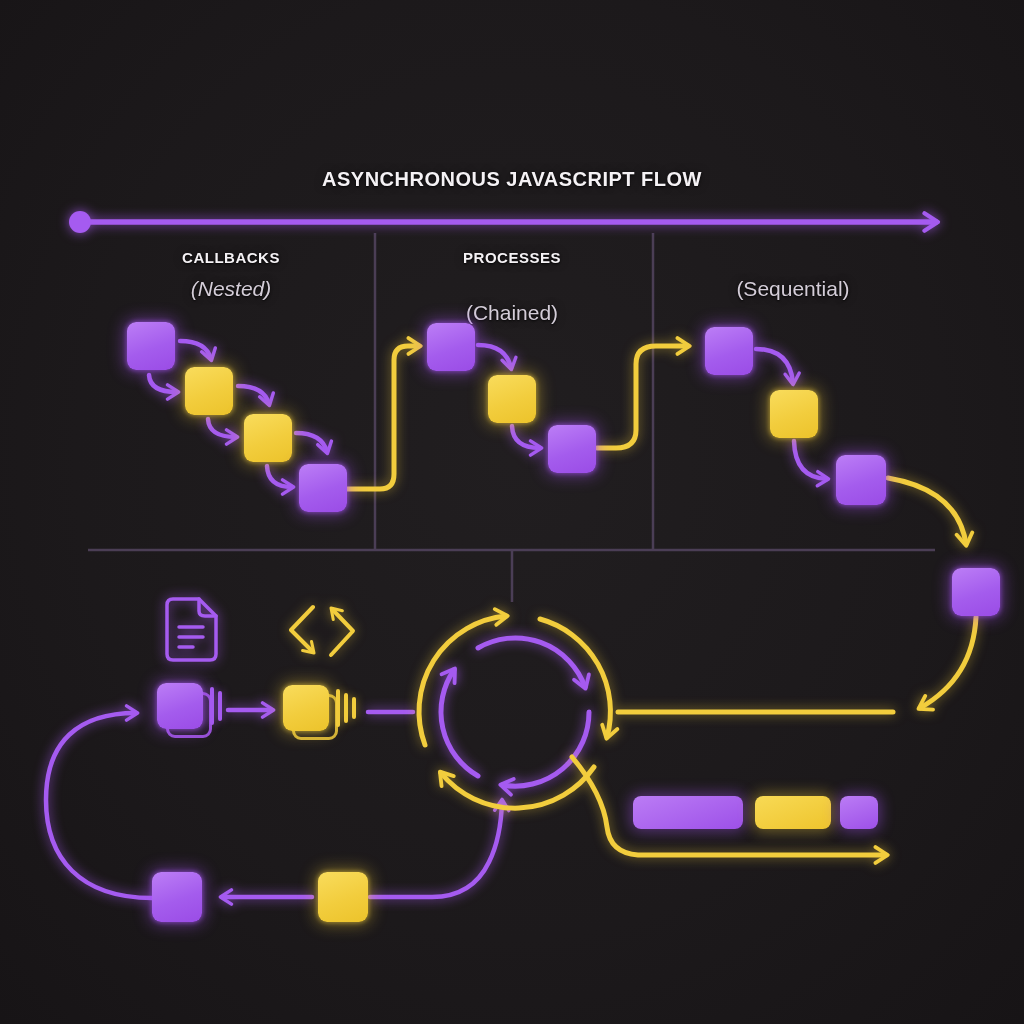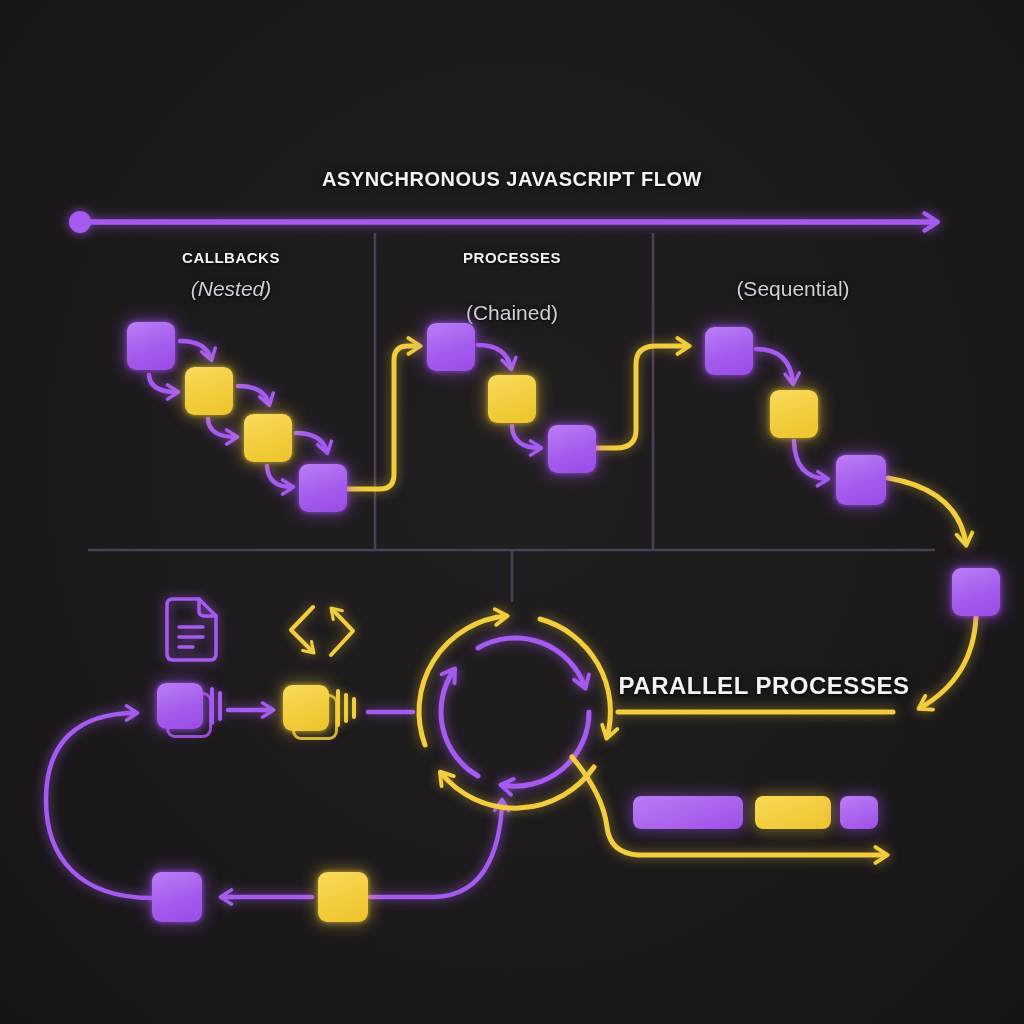--- a/index.html
+++ b/index.html
@@ -163,21 +163,20 @@
 
   <div class="txt col-head" style="left:91px;top:249px;">CALLBACKS</div>
   <div class="txt col-sub" style="left:91px;top:277px;font-style:italic;">(Nested)</div>
 
   <div class="txt col-head" style="left:372px;top:249px;">PROCESSES</div>
   <div class="txt col-sub" style="left:372px;top:277px;margin-top:24px;">(Chained)</div>
 
   <div class="txt col-sub" style="left:653px;top:277px;">(Sequential)</div>
 
 
-  <div class="txt par-label">PARALLEL PROCESSES</div>
 
   <div id="nodes">
       <div class="square purple" style="left: 127px; top: 322px; width: 48px; height: 48px;"></div>
       <div class="square yellow" style="left: 185px; top: 367px; width: 48px; height: 48px;"></div>
       <div class="square yellow" style="left: 244px; top: 414px; width: 48px; height: 48px;"></div>
       <div class="square purple" style="left: 299px; top: 464px; width: 48px; height: 48px;"></div>
       <div class="square purple" style="left: 427px; top: 323px; width: 48px; height: 48px;"></div>
       <div class="square yellow" style="left: 488px; top: 375px; width: 48px; height: 48px;"></div>
       <div class="square purple" style="left: 548px; top: 425px; width: 48px; height: 48px;"></div>
       <div class="square purple" style="left: 705px; top: 327px; width: 48px; height: 48px;"></div>

